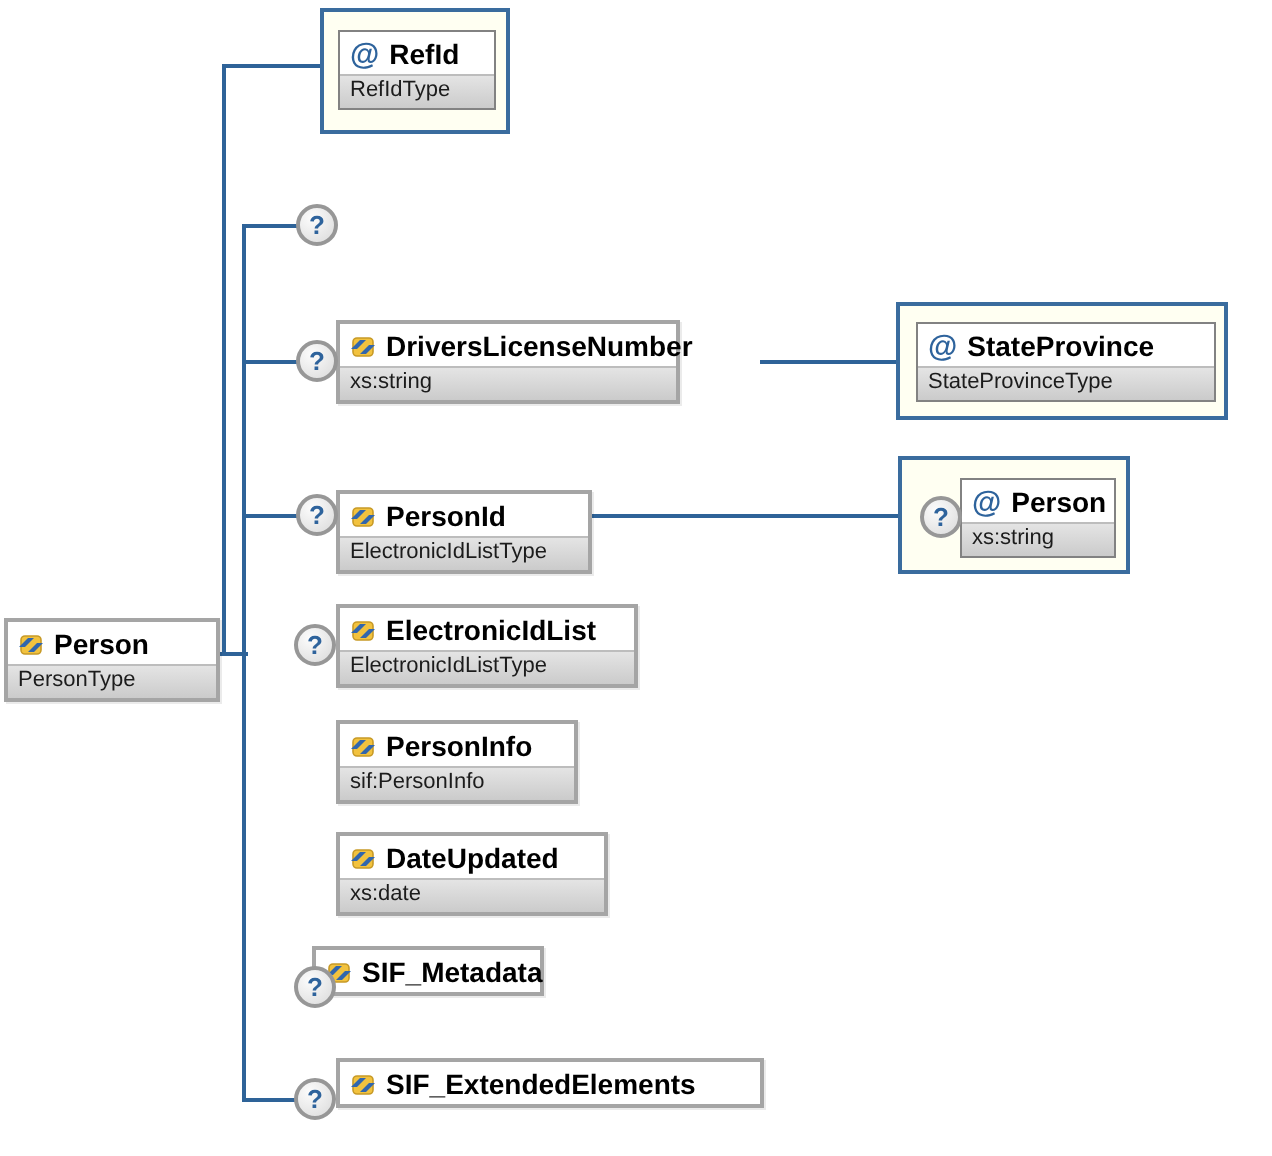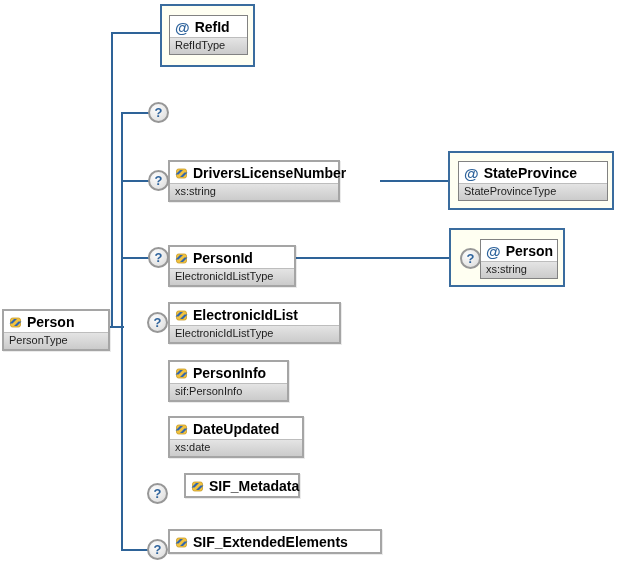--- a/index.html
+++ b/index.html
@@ -127,21 +127,21 @@
     <div class="node inner" style="left:29px;top:9px;width:78px">
       <div class="node-title">
         <span class="at">@</span>
         <span>Person</span>
       </div>
       <div class="node-sub">xs:string</div>
     </div>
   </div>
 
   <div class="opt" style="left:147px;top:312px">?</div>
-  <div class="node" style="left:168px;top:302px;width:173px">
+  <div class="node" style="left:168px;top:302px;width:151px">
     <div class="node-title">
       <span class="elem-icon">
         <svg width="13" height="11" viewBox="0 0 13 11">
             <rect x="1.5" y="1" width="10" height="9" rx="2" fill="#f2c23e" stroke="#c79a27" stroke-width="0.8"></rect>
             <path d="M0.5 6.5 L5 2 L8 2 L3.5 6.5 Z" fill="#3166ad"></path>
             <path d="M5 9 L9.5 4.5 L12.5 4.5 L8 9 Z" fill="#3166ad"></path>
           </svg>
       </span>
       <span>ElectronicIdList</span>
     </div>
@@ -170,21 +170,21 @@
             <path d="M0.5 6.5 L5 2 L8 2 L3.5 6.5 Z" fill="#3166ad"></path>
             <path d="M5 9 L9.5 4.5 L12.5 4.5 L8 9 Z" fill="#3166ad"></path>
           </svg>
       </span>
       <span>DateUpdated</span>
     </div>
     <div class="node-sub">xs:date</div>
   </div>
 
   <div class="opt" style="left:147px;top:483px">?</div>
-  <div class="node" style="left:184px;top:473px;width:116px">
+  <div class="node" style="left:156px;top:473px;width:116px">
     <div class="node-title">
       <span class="elem-icon">
         <svg width="13" height="11" viewBox="0 0 13 11">
             <rect x="1.5" y="1" width="10" height="9" rx="2" fill="#f2c23e" stroke="#c79a27" stroke-width="0.8"></rect>
             <path d="M0.5 6.5 L5 2 L8 2 L3.5 6.5 Z" fill="#3166ad"></path>
             <path d="M5 9 L9.5 4.5 L12.5 4.5 L8 9 Z" fill="#3166ad"></path>
           </svg>
       </span>
       <span>SIF_Metadata</span>
     </div>

